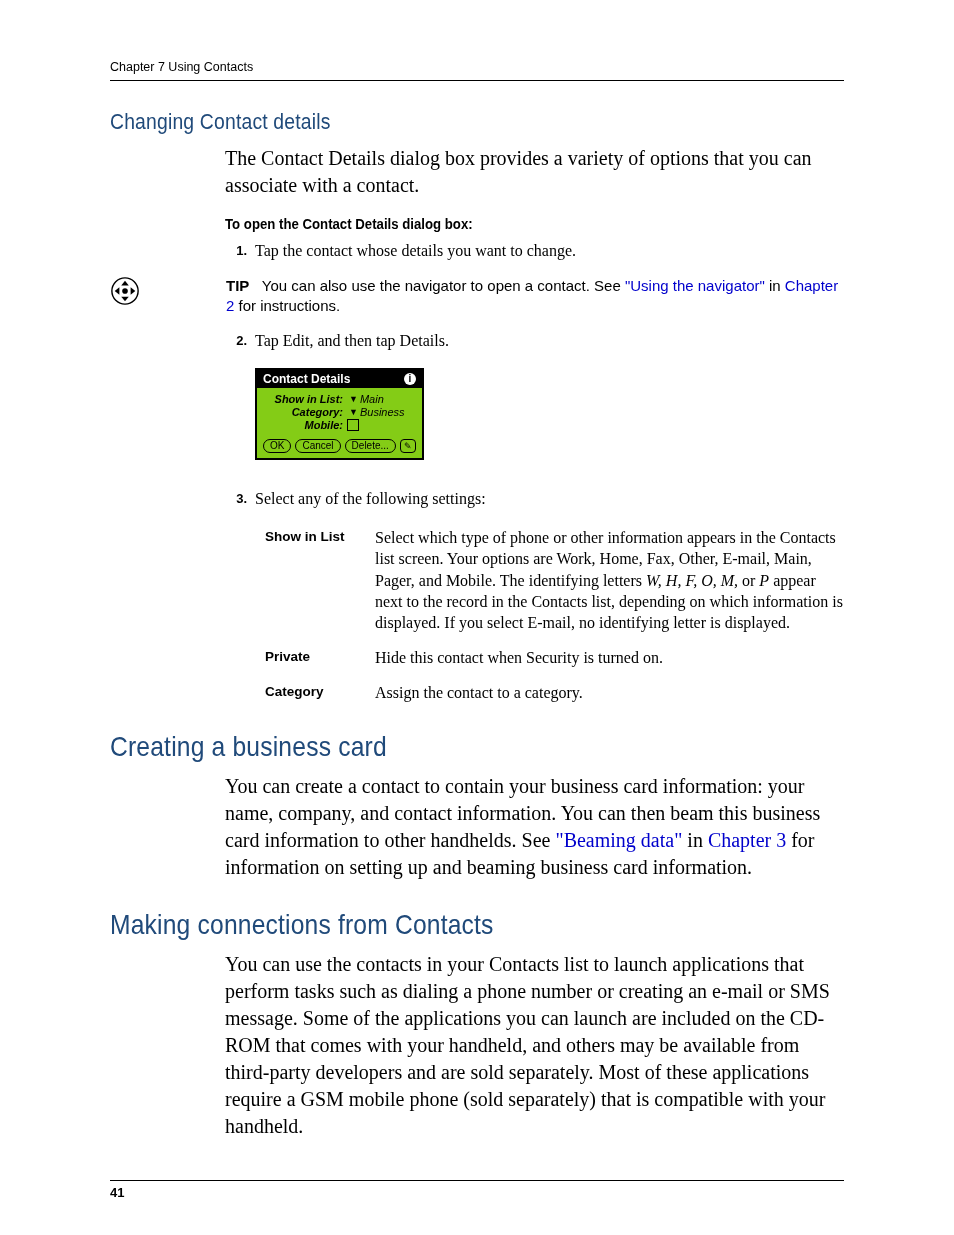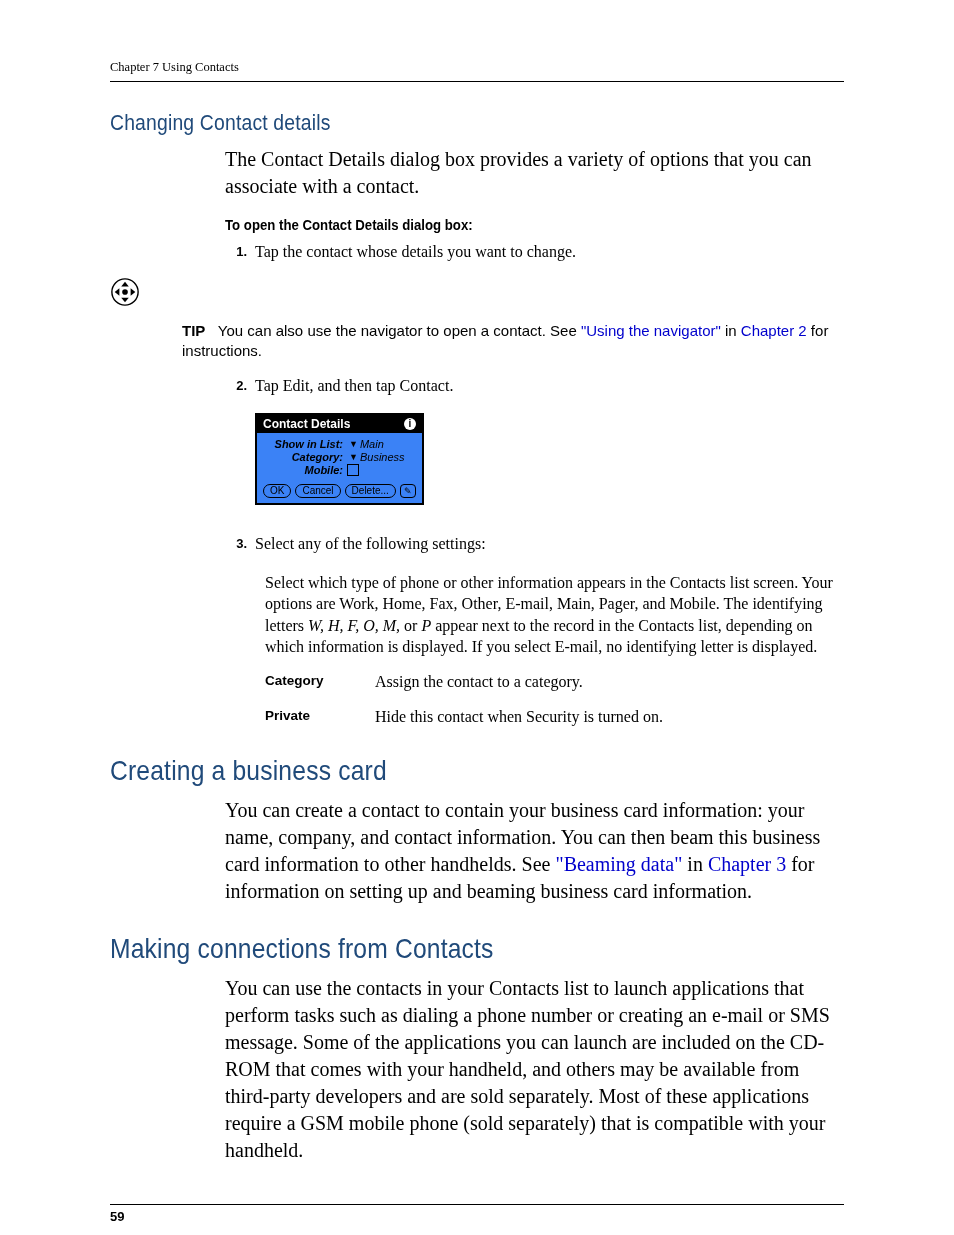--- a/index.html
+++ b/index.html
@@ -8,21 +8,21 @@
     background: #fff;
     font-family: "Palatino Linotype", "Book Antiqua", Palatino, Georgia, serif;
     color: #000;
     width: 954px;
   }
   .page {
     padding: 60px 110px 50px 110px;
     box-sizing: border-box;
   }
   .running-header {
-    font-family: Liberation Serif, serif;
+    font-family: Liberation Sans, sans-serif;
     font-size: 12.5px;
     margin-bottom: 6px;
     color: #000;
   }
   .rule {
     border: none;
     border-top: 1.5px solid #000;
     margin: 0 0 28px 0;
   }
   .h2 {
@@ -81,21 +81,20 @@
     padding-top: 2px;
   }
   .step .txt {
     flex: 1;
   }
   .tip-block {
     display: flex;
     align-items: flex-start;
     margin: 14px 0;
     gap: 14px;
-    flex-direction: column;
   }
   .tip-icon {
     width: 30px;
     height: 30px;
     flex-shrink: 0;
   }
   .tip-text {
     font-family: Arial, Helvetica, sans-serif;
     font-size: 15px;
     line-height: 1.35;
@@ -106,21 +105,21 @@
   }
   .link {
     color: #0000cc;
   }
   .dialog-figure {
     margin: 10px 0 10px 30px;
     border: 2px solid #000;
     display: inline-block;
     font-family: Arial, Helvetica, sans-serif;
     font-size: 12px;
-    background: #3b82f6;
+    background: #84cc16;
   }
   .dialog-title {
     background: #000;
     color: #fff;
     font-weight: 700;
     font-size: 12px;
     padding: 2px 6px;
     display: flex;
     justify-content: space-between;
     align-items: center;
@@ -256,21 +255,21 @@
       </svg>
     </span>
     <div class="tip-text">
       <span class="tip-label">TIP</span>&nbsp;&nbsp;&nbsp;<span>You can also use the navigator to open a contact. See </span><span class="link">"Using the navigator"</span><span> in </span><span class="link">Chapter 2</span><span> for instructions.</span>
     </div>
   </div>
 
   <div class="body-indent">
     <div class="step">
       <div class="num">2.</div>
-      <div class="txt">Tap Edit, and then tap Contact.</div>
+      <div class="txt">Tap Edit, and then tap Details.</div>
     </div>
 
     <div class="dialog-figure">
       <div class="dialog-title">
         <span>Contact Details</span>
         <span class="info">i</span>
       </div>
       <div class="dialog-body">
         <div class="dialog-row">
           <span class="dialog-label">Show in List:</span>
@@ -295,44 +294,45 @@
       </div>
     </div>
 
     <div class="step" style="margin-top:18px">
       <div class="num">3.</div>
       <div class="txt">Select any of the following settings:</div>
     </div>
 
     <div class="settings-table">
       <div class="settings-row">
+        <div class="settings-term">Show in List</div>
         <div class="settings-def">
           <span>Select which type of phone or other information appears in the Contacts list screen. Your options are Work, Home, Fax, Other, E-mail, Main, Pager, and Mobile. The identifying letters </span><span class="italic">W, H, F, O, M,</span><span> or </span><span class="italic">P</span><span> appear next to the record in the Contacts list, depending on which information is displayed. If you select E-mail, no identifying letter is displayed.</span>
         </div>
       </div>
       <div class="settings-row">
+        <div class="settings-term">Private</div>
+        <div class="settings-def">Hide this contact when Security is turned on.</div>
+      </div>
+      <div class="settings-row">
         <div class="settings-term">Category</div>
         <div class="settings-def">Assign the contact to a category.</div>
-      </div>
-      <div class="settings-row">
-        <div class="settings-term">Private</div>
-        <div class="settings-def">Hide this contact when Security is turned on.</div>
       </div>
     </div>
   </div>
 
   <div class="h1">Creating a business card</div>
   <div class="body-indent">
     <p class="para">
       <span>You can create a contact to contain your business card information: your name, company, and contact information. You can then beam this business card information to other handhelds. See </span><span class="link">"Beaming data"</span><span> in </span><span class="link">Chapter 3</span><span> for information on setting up and beaming business card information.</span>
     </p>
   </div>
 
   <div class="h1">Making connections from Contacts</div>
   <div class="body-indent">
     <p class="para">You can use the contacts in your Contacts list to launch applications that perform tasks such as dialing a phone number or creating an e-mail or SMS message. Some of the applications you can launch are included on the CD-ROM that comes with your handheld, and others may be available from third-party developers and are sold separately. Most of these applications require a GSM mobile phone (sold separately) that is compatible with your handheld.</p>
   </div>
 
   <div class="footer">
     <hr class="footer-rule">
-    <div class="footer-text">59</div>
+    <div class="footer-text">41</div>
   </div>
 </div>
 
 </body></html>

